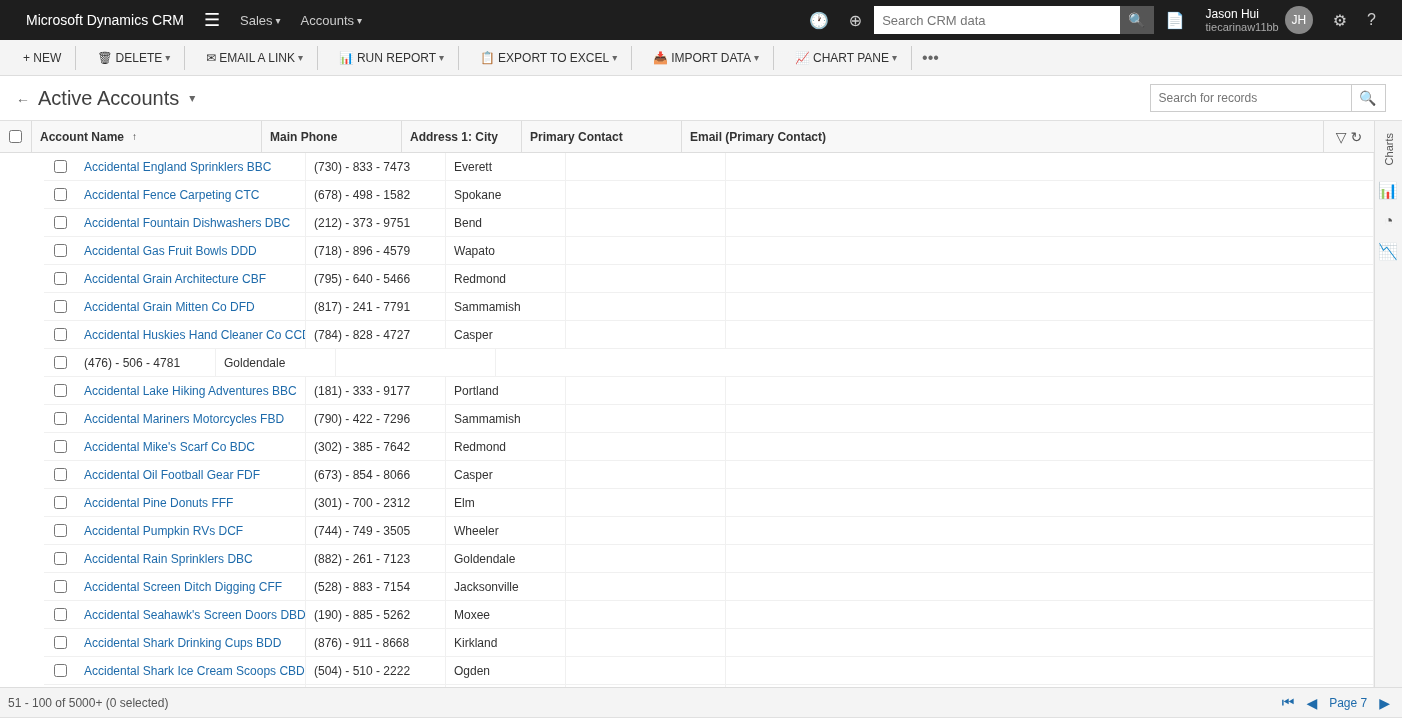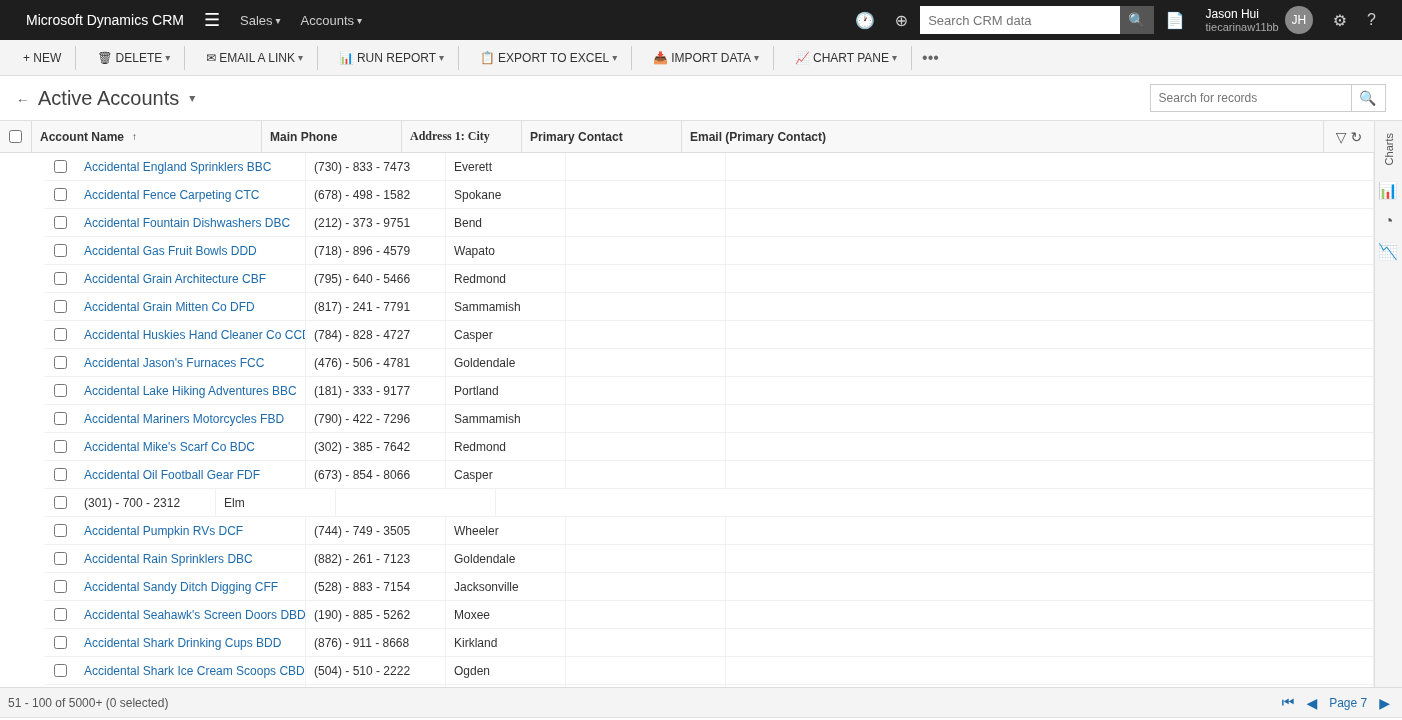--- a/index.html
+++ b/index.html
@@ -46,20 +46,21 @@
       padding: 4px 8px;
       width: 200px;
       font-size: 13px;
       height: 28px;
     }
     .top-nav .search-wrap {
       display: flex;
       align-items: center;
       background: #fff;
       height: 28px;
+      gap: 46px;
     }
     .top-nav .search-btn {
       background: #555;
       border: none;
       color: #fff;
       padding: 0 8px;
       height: 28px;
       cursor: pointer;
       font-size: 14px;
     }
@@ -201,21 +202,21 @@
       gap: 8px;
       height: 100%;
       border-right: 1px solid #ddd;
       cursor: pointer;
       user-select: none;
       white-space: nowrap;
     }
     .col-header:last-child { border-right: none; }
     .col-account { width: 230px; min-width: 230px; }
     .col-phone { width: 140px; min-width: 140px; }
-    .col-city { width: 120px; min-width: 120px; font-family: Liberation Serif, serif; }
+    .col-city { width: 120px; min-width: 120px; }
     .col-contact { width: 160px; min-width: 160px; }
     .col-email { width: 200px; min-width: 200px; flex: 1; }
     .col-header-actions {
       width: 50px;
       min-width: 50px;
       display: flex;
       align-items: center;
       justify-content: center;
       gap: 4px;
       padding: 0 4px;
@@ -542,23 +543,20 @@
     </div>
     <div class="cell cell-phone">(784) - 828 - 4727</div>
     <div class="cell cell-city">Casper</div>
     <div class="cell cell-contact"></div>
     <div class="cell cell-email"></div>
   </div>
         <div class="grid-row">
     <div class="cell-check">
       <input type="checkbox" style="">
     </div>
-    <div class="cell cell-account">
-      <span class="cell-link">Accidental Jason's Furnaces FCC</span>
-    </div>
     <div class="cell cell-phone">(476) - 506 - 4781</div>
     <div class="cell cell-city">Goldendale</div>
     <div class="cell cell-contact"></div>
     <div class="cell cell-email"></div>
   </div>
         <div class="grid-row">
     <div class="cell-check">
       <input type="checkbox" style="">
     </div>
     <div class="cell cell-account">
@@ -602,20 +600,23 @@
     </div>
     <div class="cell cell-phone">(673) - 854 - 8066</div>
     <div class="cell cell-city">Casper</div>
     <div class="cell cell-contact"></div>
     <div class="cell cell-email"></div>
   </div>
         <div class="grid-row">
     <div class="cell-check">
       <input type="checkbox" style="">
     </div>
+    <div class="cell cell-account">
+      <span class="cell-link">Accidental Pine Donuts FFF</span>
+    </div>
     <div class="cell cell-phone">(301) - 700 - 2312</div>
     <div class="cell cell-city">Elm</div>
     <div class="cell cell-contact"></div>
     <div class="cell cell-email"></div>
   </div>
         <div class="grid-row">
     <div class="cell-check">
       <input type="checkbox" style="">
     </div>
     <div class="cell cell-account">
@@ -636,21 +637,21 @@
     <div class="cell cell-phone">(882) - 261 - 7123</div>
     <div class="cell cell-city">Goldendale</div>
     <div class="cell cell-contact"></div>
     <div class="cell cell-email"></div>
   </div>
         <div class="grid-row">
     <div class="cell-check">
       <input type="checkbox" style="">
     </div>
     <div class="cell cell-account">
-      <span class="cell-link">Accidental Sandy Ditch Digging CFF</span>
+      <span class="cell-link">Accidental Screen Ditch Digging CFF</span>
     </div>
     <div class="cell cell-phone">(528) - 883 - 7154</div>
     <div class="cell cell-city">Jacksonville</div>
     <div class="cell cell-contact"></div>
     <div class="cell cell-email"></div>
   </div>
         <div class="grid-row">
     <div class="cell-check">
       <input type="checkbox" style="">
     </div>

